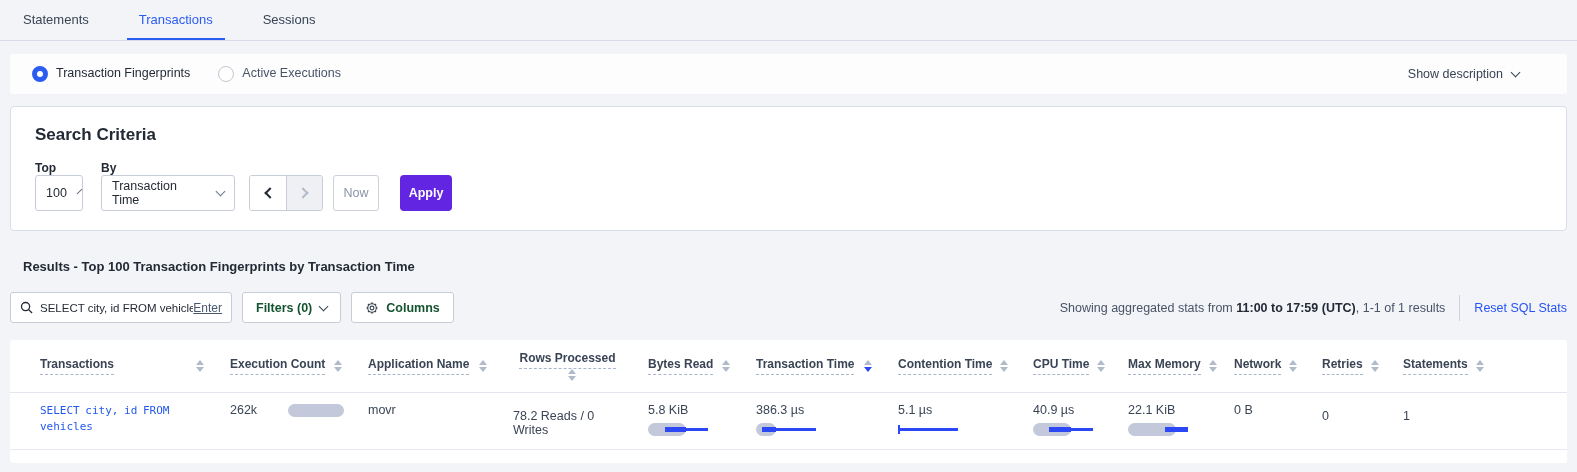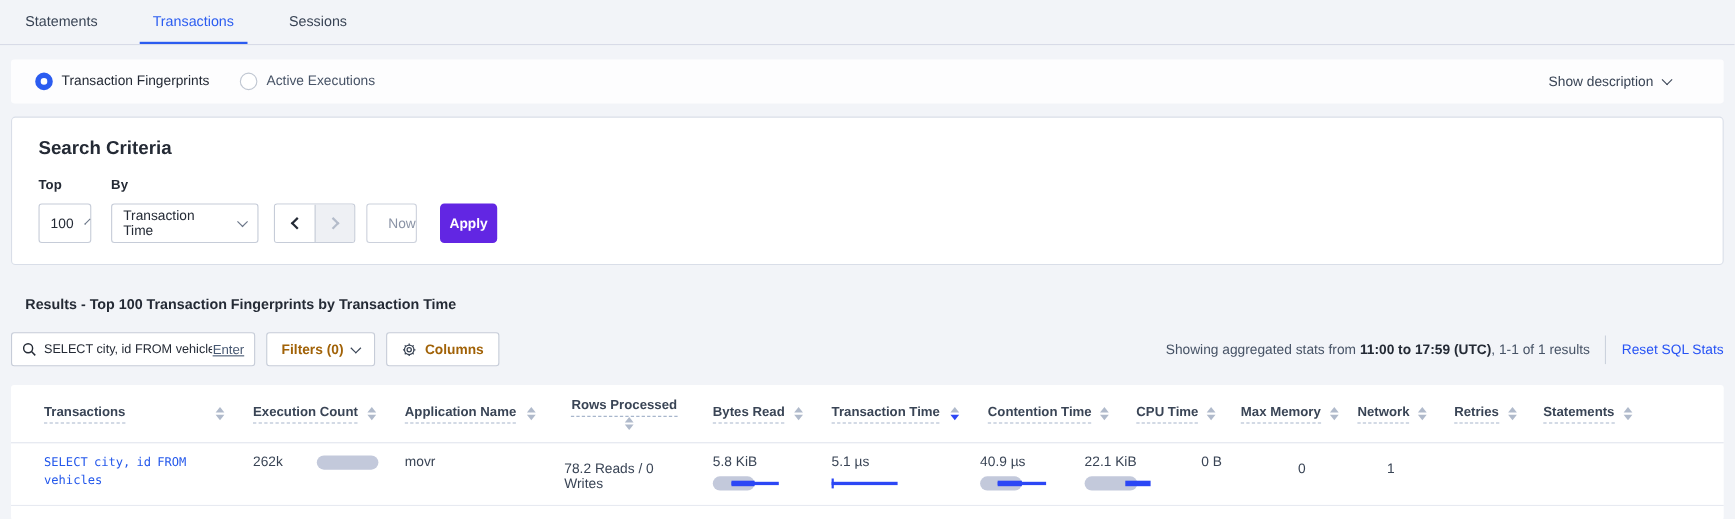--- a/index.html
+++ b/index.html
@@ -23,42 +23,42 @@
   .radio-label { margin-left: 8px; color: #242a35; }
   .radio-opt.unselected .radio-label { color: #475366; }
   .show-desc { margin-left: auto; margin-right: 26px; display: flex; align-items: center; color: #394455; cursor: pointer; }
   .chev { display: inline-block; width: 7px; height: 7px; border-right: 1.7px solid currentColor; border-bottom: 1.7px solid currentColor; transform: rotate(45deg); margin-left: 9px; margin-top: -4px; }
   
   .criteria-card { margin: 12px 10px 0; background: #fff; border: 1px solid #d9dee8; border-radius: 4px; padding: 18px 24px 19px; }
   .criteria-title { font-size: 17px; font-weight: bold; color: #242a35; }
   .criteria-row { display: flex; align-items: flex-end; margin-top: 16px; }
   .field { display: flex; flex-direction: column; }
   .field + .field { margin-left: 18px; }
-  .field-label { font-size: 12px; font-weight: bold; color: #242a35; margin-bottom: 10px; }
+  .field-label { font-size: 12px; font-weight: bold; color: #242a35; margin-bottom: 0; }
   .select { height: 36px; background: #fff; border: 1px solid #c6ccd8; border-radius: 3px; display: flex; align-items: center; justify-content: space-between; padding: 0 10px; color: #242a35; cursor: pointer; }
   .select .chev { color: #6b7688; margin-left: 12px; }
   .sel-top { width: 48px; }
   .sel-by { width: 134px; }
   .sel-range { width: 224px; }
   .range-left { display: flex; align-items: center; }
   .range-badge { background: #e4e8f0; border-radius: 2px; font-size: 11px; font-weight: bold; color: #394455; padding: 3px 6px; margin-right: 9px; }
   .arrow-group { display: flex; margin-left: 14px; border: 1px solid #c6ccd8; border-radius: 3px; overflow: hidden; height: 36px; }
   .arrow-btn { width: 36px; display: flex; align-items: center; justify-content: center; background: #fff; cursor: pointer; }
   .arrow-btn.disabled { background: #eef0f4; cursor: default; border-left: 1px solid #c6ccd8; }
   .chev-left { display: inline-block; width: 8px; height: 8px; border-right: 2.2px solid #242a35; border-bottom: 2.2px solid #242a35; transform: rotate(135deg); margin-left: 3px; }
   .chev-right { display: inline-block; width: 8px; height: 8px; border-right: 2.2px solid #b4bcca; border-bottom: 2.2px solid #b4bcca; transform: rotate(-45deg); margin-right: 3px; }
-  .now-btn { margin-left: 10px; height: 36px; width: 46px; background: #fff; border: 1px solid #ccd1dc; border-radius: 3px; color: #8b94a6; font-size: 12.5px; cursor: pointer; font-family: inherit; text-align: right; }
+  .now-btn { margin-left: 10px; height: 36px; width: 46px; background: #fff; border: 1px solid #ccd1dc; border-radius: 3px; color: #8b94a6; font-size: 12.5px; cursor: pointer; font-family: inherit; }
   .apply-btn { margin-left: 21px; height: 36px; width: 52px; background: #6226e3; border: none; border-radius: 4px; color: #fff; font-size: 12.5px; font-weight: bold; cursor: pointer; font-family: inherit; }
   
   .results-heading { margin: 28px 0 0 23px; font-size: 13px; font-weight: bold; color: #242a35; }
   .toolbar { margin: 18px 10px 0; display: flex; align-items: center; }
   .searchbox { width: 222px; height: 31px; background: #fff; border: 1px solid #c6ccd8; border-radius: 3px; display: flex; align-items: center; padding: 0 9px; }
   .search-input { flex: 1; min-width: 0; border: none; outline: none; font-family: inherit; font-size: 11.5px; color: #242a35; margin-left: 7px; background: transparent; }
   .enter-link { font-size: 12px; color: #475872; text-decoration: underline; cursor: pointer; white-space: nowrap; }
-  .tool-btn { margin-left: 10px; height: 31px; background: #fff; border: 1px solid #c6ccd8; border-radius: 3px; display: flex; align-items: center; padding: 0 13px; color: #a16207; font-size: 12.5px; font-weight: bold; cursor: pointer; }
+  .tool-btn { margin-left: 10px; height: 31px; background: #fff; border: 1px solid #c6ccd8; border-radius: 3px; display: flex; align-items: center; padding: 0 13px; color: #14532d; font-size: 12.5px; font-weight: bold; cursor: pointer; }
   .tool-btn .chev { margin-left: 8px; margin-top: -3px; color: #394455; }
   .tool-btn svg { margin-right: 7px; }
   .toolbar-right { margin-left: auto; display: flex; align-items: center; }
   .stats-text { color: #475366; font-size: 12.5px; }
   .stats-text b { color: #242a35; }
   .v-divider { width: 1px; height: 26px; background: #ccd2dd; margin: 0 14px; }
   .reset-link { color: #2753f5; font-size: 12.5px; cursor: pointer; white-space: nowrap; }
   
   .table-card { margin: 17px 10px 10px; background: #fff; border-radius: 3px; padding-bottom: 13px; }
   .thead { display: flex; align-items: center; height: 53px; padding-left: 30px; border-bottom: 1px solid #e2e5ee; }
@@ -266,20 +266,25 @@
           </div>
         </div>
       </div>
     <div class="td c2">movr</div>
     <div class="td c3 shift-down">78.2 Reads / 0 Writes</div>
     <div class="td c4"><span>5.8 KiB</span><div class="bar">
           <div class="bar-gray" style="width: 38px;"></div>
           <div class="bar-line" style="left: 17px; width: 43px;"></div>
           <div class="bar-blue" style="left: 17px; width: 21px;"></div>
         </div></div>
+    <div class="td c5"><span>386.3 µs</span><div class="bar">
+          <div class="bar-gray" style="width: 20px;"></div>
+          <div class="bar-line" style="left: 6px; width: 54px;"></div>
+          <div class="bar-blue" style="left: 6px; width: 14px;"></div>
+        </div></div>
     <div class="td c6"><span>5.1 µs</span><div class="bar">
           <div class="bar-line" style="left: 0px; width: 60px;"></div>
           <div class="bar-tick"></div>
         </div></div>
     <div class="td c7"><span>40.9 µs</span><div class="bar">
           <div class="bar-gray" style="width: 38px;"></div>
           <div class="bar-line" style="left: 16px; width: 44px;"></div>
           <div class="bar-blue" style="left: 16px; width: 22px;"></div>
         </div></div>
     <div class="td c8"><span>22.1 KiB</span><div class="bar">

